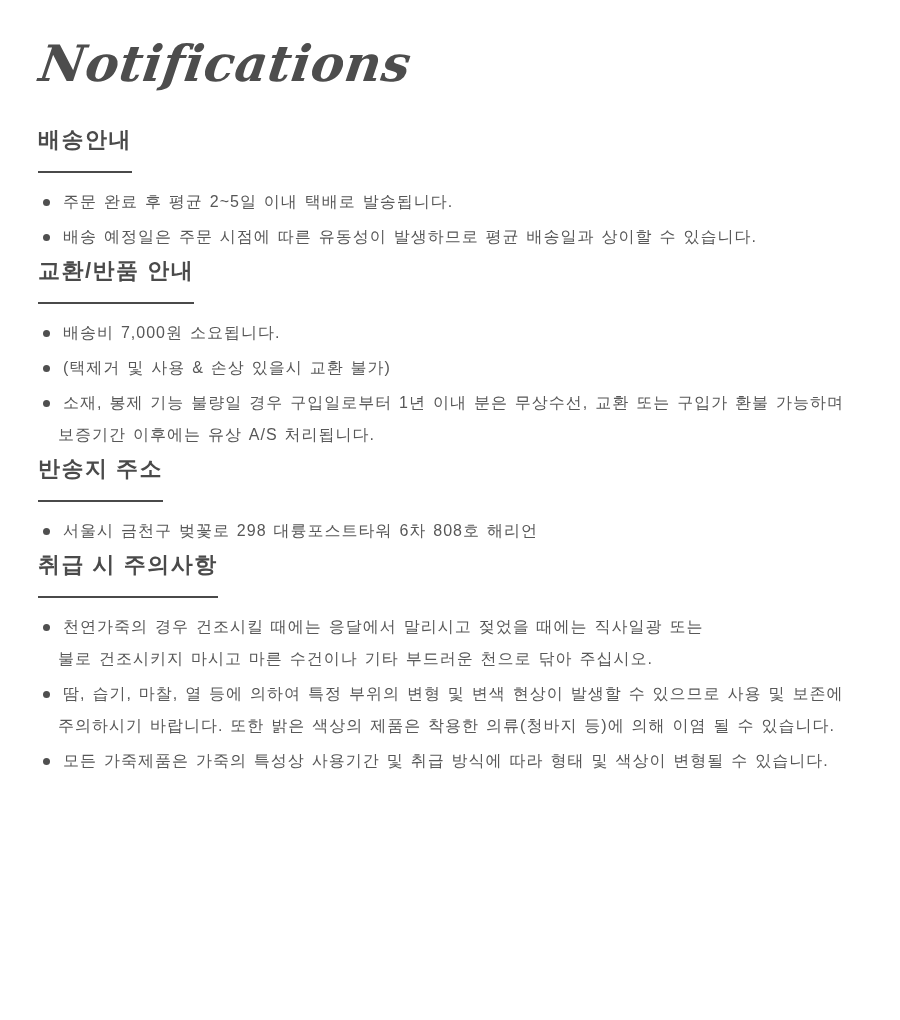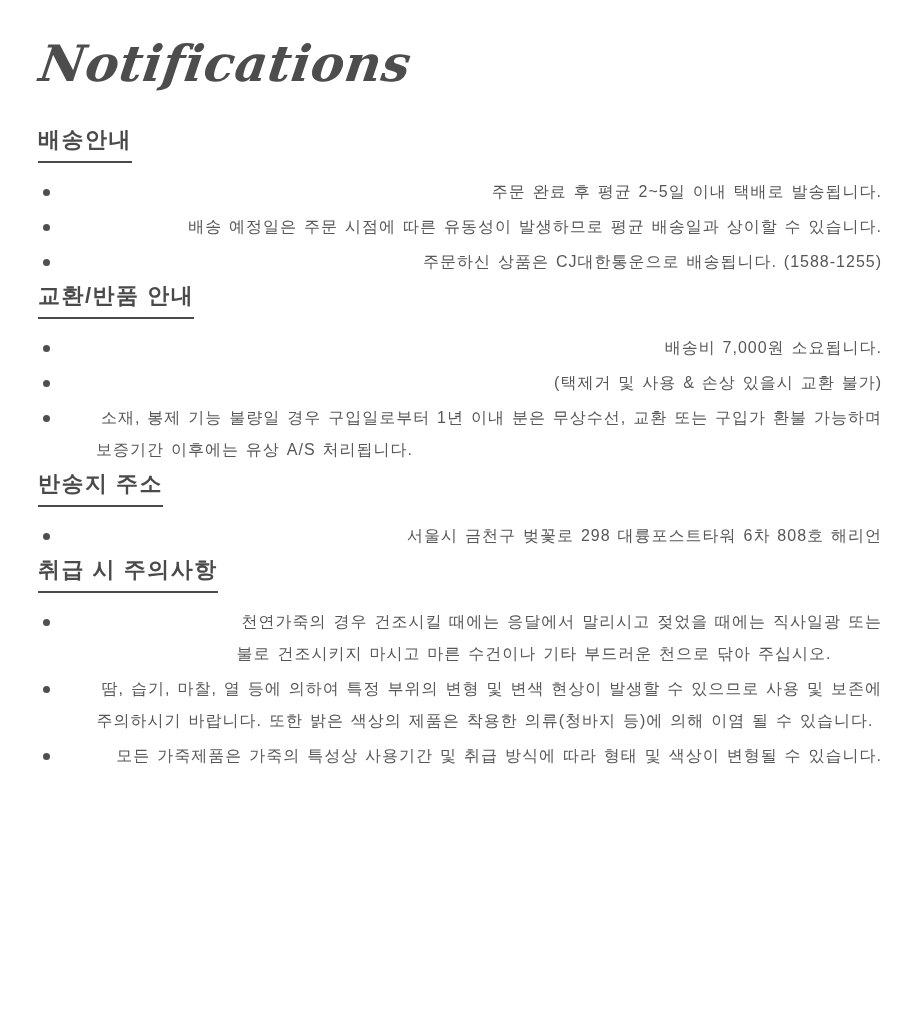--- a/index.html
+++ b/index.html
@@ -28,25 +28,25 @@
   }
   .sec { }
   .sec.first { margin-top: 34px; }
   .heading {
     display: inline-block;
     margin: 0;
     font-size: 22px;
     font-weight: 700;
     letter-spacing: 1.5px;
     color: #4a4a4a;
-    padding-bottom: 6px;
+    padding-bottom: 16px;
     border-bottom: 2px solid #4a4a4a;
   }
   .items { list-style: none; margin: 13px 0 0 0; padding: 0; }
-  .item { display: flex; align-items: flex-start; margin-bottom: 3px; justify-content: space-between; }
+  .item { display: flex; align-items: flex-start; margin-bottom: 3px; }
   .dot {
     flex: 0 0 7px;
     width: 7px; height: 7px;
     border-radius: 50%;
     background: #4f4f4f;
     margin: 13px 13px 0 5px;
   }
   .text {
     font-size: 16px;
     line-height: 32px;
@@ -71,26 +71,20 @@
       <li class="item">
         <span class="dot"></span>
         <div class="text">
             <span class="line">주문 완료 후 평균 2~5일 이내 택배로 발송됩니다.</span>
           </div>
       </li>
       <li class="item">
         <span class="dot"></span>
         <div class="text">
             <span class="line">배송 예정일은 주문 시점에 따른 유동성이 발생하므로 평균 배송일과 상이할 수 있습니다.</span>
-          </div>
-      </li>
-      <li class="item">
-        <span class="dot"></span>
-        <div class="text">
-            <span class="line">주문하신 상품은 CJ대한통운으로 배송됩니다. (1588-1255)</span>
           </div>
       </li>
     </ul>
   </section>
 
   
   <section class="sec">
     <h2 class="heading">교환/반품 안내</h2>
     <ul class="items">
       <li class="item">

